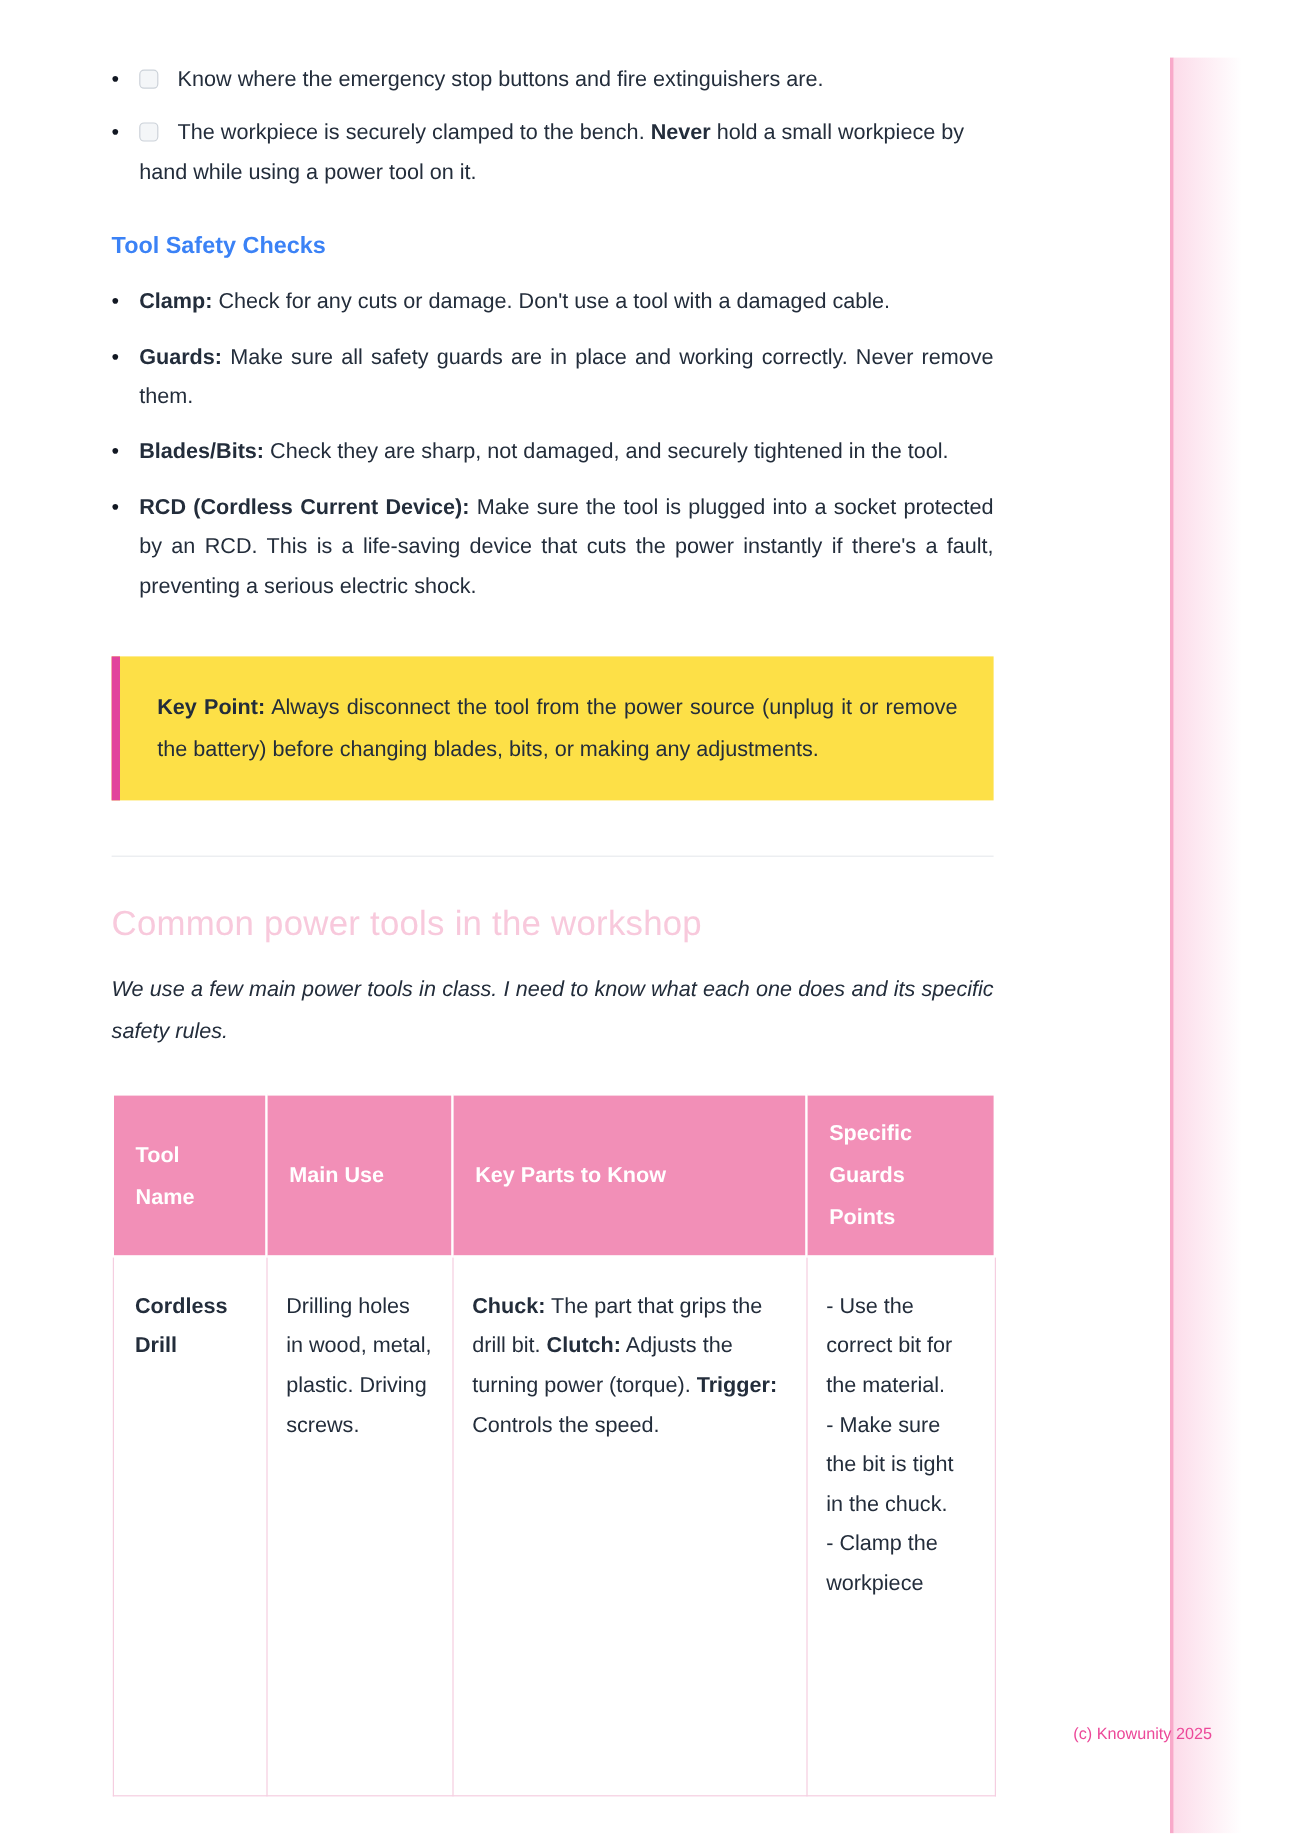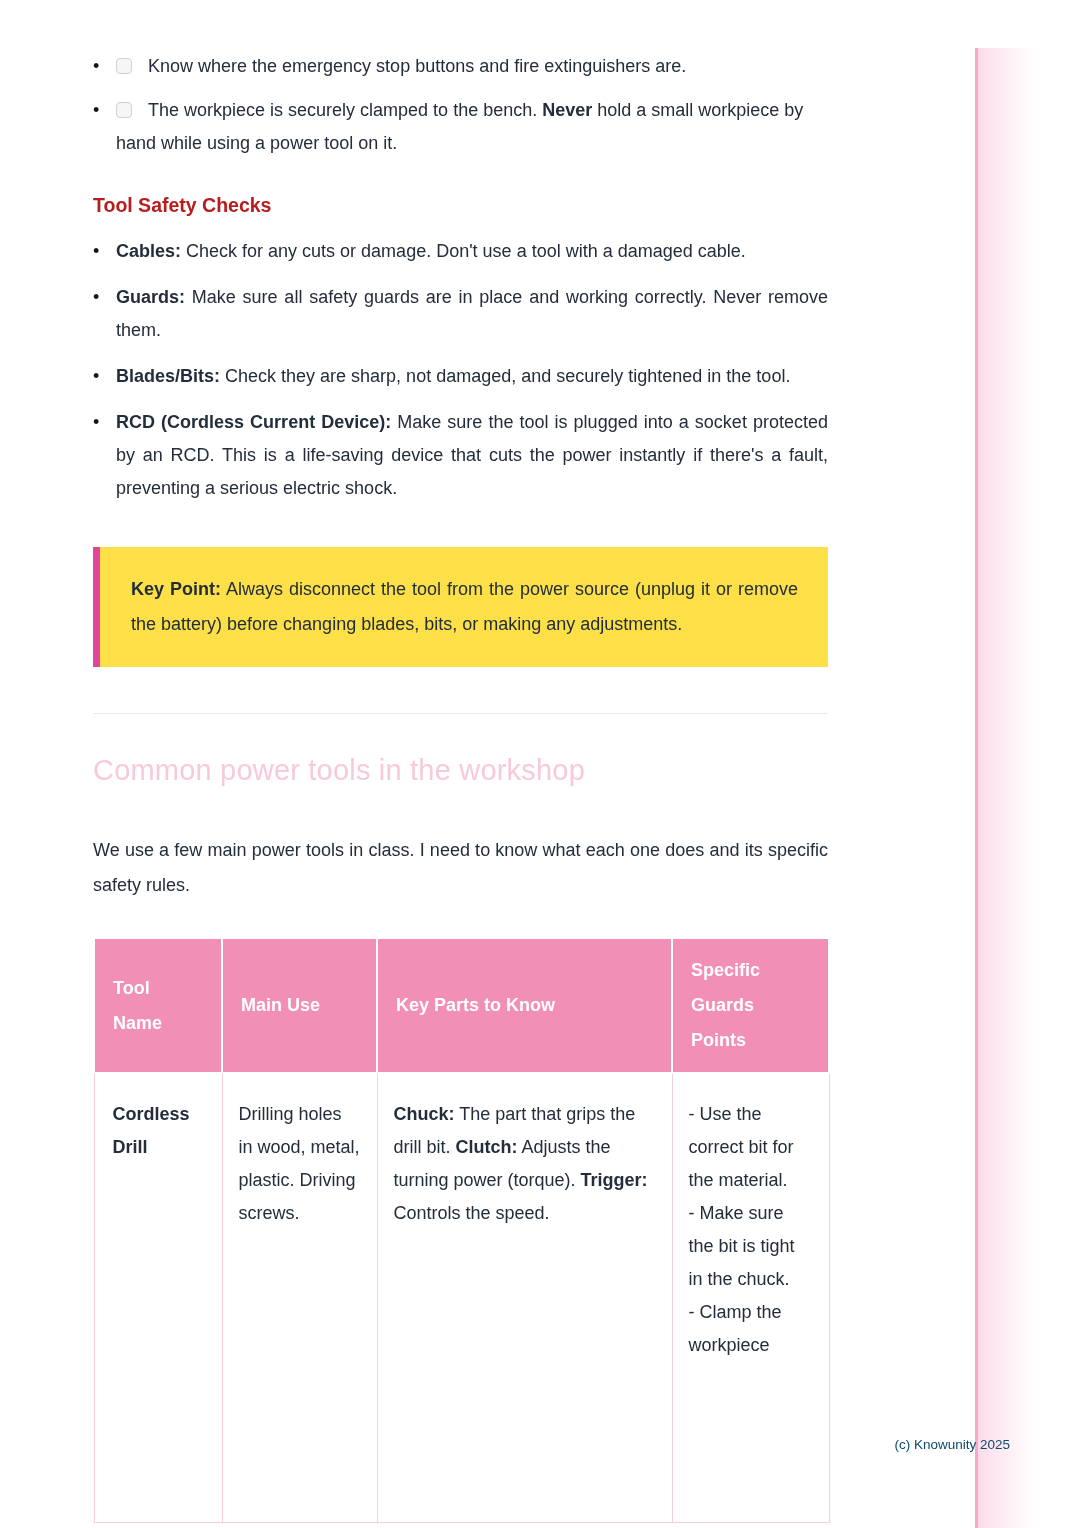--- a/index.html
+++ b/index.html
@@ -16,50 +16,50 @@
 
   .check-item { display: flex; align-items: flex-start; margin-bottom: 11px; font-size: 18px; line-height: 33px; }
   .bullet { flex: 0 0 23px; color: #111722; }
   .check-body { flex: 1; }
   .checkbox {
     display: inline-block; width: 16px; height: 16px; box-sizing: border-box;
     border: 1.5px solid #ccd2d9; background: #f4f6f8; border-radius: 4px;
     margin-right: 16px; vertical-align: -2px;
   }
 
-  .h-dark { font-size: 19.5px; font-weight: 700; margin: 34px 0 18px 0; color: #b91c1c; }
+  .h-dark { font-size: 19.5px; font-weight: 700; margin: 34px 0 18px 0; color: #3b82f6; }
 
   .safety-item { display: flex; align-items: flex-start; margin-bottom: 13px; font-size: 18px; line-height: 33px; }
   .safety-item .body { flex: 1; text-align: justify; }
   b { font-weight: 700; }
 
   .keypoint {
     margin-top: 42px; background: #fde047; border-left: 7px solid #e2439c;
     padding: 25px 30px 25px 31px; font-size: 18px; line-height: 35px; text-align: justify;
   }
 
   .divider { border: none; border-top: 1px solid #e8eaee; margin: 46px 0 0 0; }
 
   .h-pink { font-size: 29px; font-weight: 400; color: #f8c9dc; margin: 40px 0 0 0; letter-spacing: 0.2px; }
-  .intro { font-size: 18px; line-height: 35px; text-align: justify; margin: 46px 0 0 0; }
+  .intro { font-size: 18px; line-height: 35px; text-align: justify; margin: 20px 0 0 0; font-style: italic; }
 
   table.tools { width: 735px; border-collapse: collapse; table-layout: fixed; margin-top: 34px; }
   .tools th {
     background: #f28fb7; color: #ffffff; font-weight: 700; font-size: 18px;
     text-align: left; padding: 14px 18px; border: 2px solid #ffffff;
     line-height: 35px; vertical-align: middle;
   }
   .tools td {
     border: 1px solid #f5cee0; vertical-align: top; padding: 24px 16px;
     font-size: 18px; line-height: 33px; height: 400px; margin-top: 16px;
   }
   .tools td.tool-name { font-weight: 700; padding-left: 18px; }
   .safety-line { display: block; }
 
-  .watermark { position: absolute; top: 1437px; right: 70px; font-size: 13.5px; color: #0c4a6e; }
+  .watermark { position: absolute; top: 1437px; right: 70px; font-size: 13.5px; color: #ec4899; }
 </style>
 </head>
 <body>
 
 <div class="page">
 
   <div class="side-band"></div>
 
   <div class="content">
 
@@ -74,21 +74,21 @@
       <div class="check-body">
         <span class="checkbox"></span><span>The workpiece is securely clamped to the bench. </span><b>Never</b><span> hold a small workpiece by hand while using a power tool on it.</span>
       </div>
     </div>
 
     <div class="h-dark">Tool Safety Checks</div>
 
     <div class="safety-item">
       <span class="bullet">•</span>
       <div class="body">
-        <b>Cables:</b><span> Check for any cuts or damage. Don't use a tool with a damaged cable.</span>
+        <b>Clamp:</b><span> Check for any cuts or damage. Don't use a tool with a damaged cable.</span>
       </div>
     </div>
     <div class="safety-item">
       <span class="bullet">•</span>
       <div class="body">
         <b>Guards:</b><span> Make sure all safety guards are in place and working correctly. Never remove them.</span>
       </div>
     </div>
     <div class="safety-item">
       <span class="bullet">•</span>

